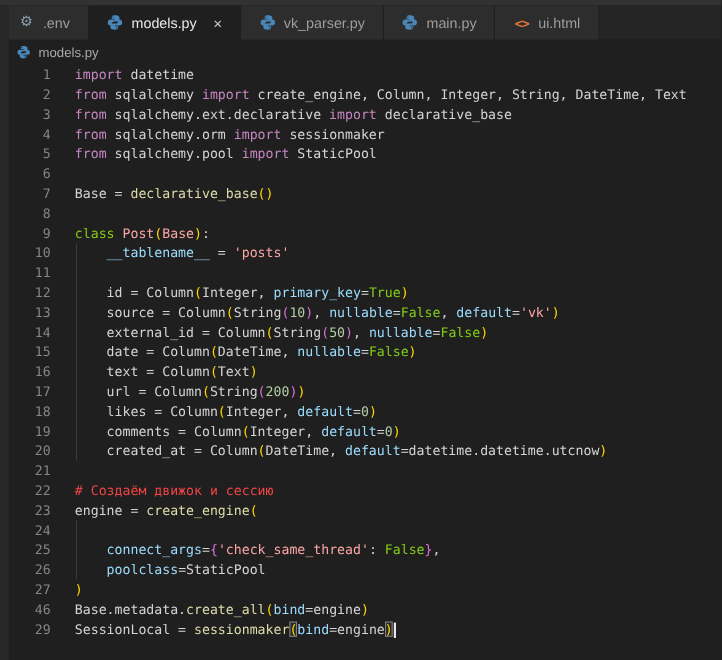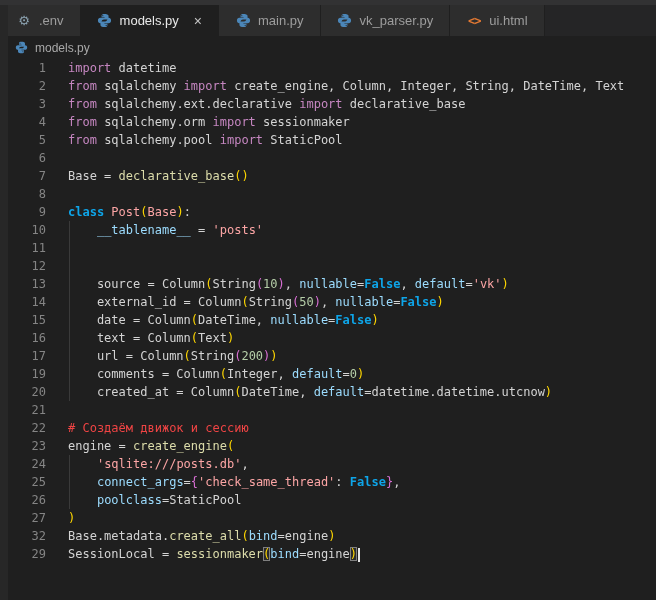--- a/index.html
+++ b/index.html
@@ -30,21 +30,21 @@
   .editor { position:relative; }
   .left-strip { position:absolute; left:0; top:5px; width:8px; height:595px; background:#272727; z-index:5; }
   .line { display:flex; height:18px; line-height:18px; font-size:12px; position:relative; white-space:pre; }
   .ln { width:46px; text-align:right; color:#858585; flex:none; user-select:none; }
   .code { padding-left:22px; color:#d4d4d4; }
   .line.guide::before {
     content:""; position:absolute; left:69px; top:0; height:18px;
     border-left:1px solid #3a3a3a;
   }
   .tk-kw   { color:#C586C0; }
-  .tk-kw2  { color:#0ea5e9;font-weight:bold; }
+  .tk-kw2  { color:#84cc16; }
   .tk-cls  { color:#fca5a5; }
   .tk-fn   { color:#DCDCAA; }
   .tk-str  { color:#fca5a5; }
   .tk-num  { color:#B5CEA8; }
   .tk-param{ color:#9CDCFE; }
   .tk-txt  { color:#D4D4D4; }
   .tk-cmt  { color:#ef4444; }
   .tk-b1   { color:#FFD700; }
   .tk-b2   { color:#DA70D6; }
   .tk-bm   { color:#FFD700; outline:1px solid #7f7f7f; outline-offset:-1px; background:#2a2a2a; }
@@ -72,30 +72,30 @@
     <span>models.py</span>
     <span class="close">×</span>
   </div>
   <div class="tab">
     <span class="tab-icon">
       <svg width="15" height="15" viewBox="0 0 16 16">
           <path fill="#4b86b8" d="M7.9 1c-1.9 0-3 .5-3 1.9v1.6h3.2v.6H3.6C2.1 5.1 1 6 1 8s1.1 2.9 2.5 2.9H5V9.3C5 8 6.1 7 7.4 7h3.1c1 0 1.8-.9 1.8-1.9V2.9C12.3 1.5 9.9 1 7.9 1zM6.2 2.2c.3 0 .6.3.6.6s-.3.6-.6.6-.6-.3-.6-.6.3-.6.6-.6z"></path>
           <path fill="#4b86b8" d="M8.1 15c1.9 0 3-.5 3-1.9v-1.6H7.9v-.6h4.5c1.5 0 2.6-.9 2.6-2.9s-1.1-2.9-2.5-2.9H11v1.6C11 8 9.9 9 8.6 9H5.5c-1 0-1.8.9-1.8 1.9v2.2C3.7 14.5 6.1 15 8.1 15zm1.7-1.2c-.3 0-.6-.3-.6-.6s.3-.6.6-.6.6.3.6.6-.3.6-.6.6z"></path>
         </svg>
     </span>
-    <span>main.py</span>
+    <span>vk_parser.py</span>
   </div>
   <div class="tab">
     <span class="tab-icon">
       <svg width="15" height="15" viewBox="0 0 16 16">
           <path fill="#4b86b8" d="M7.9 1c-1.9 0-3 .5-3 1.9v1.6h3.2v.6H3.6C2.1 5.1 1 6 1 8s1.1 2.9 2.5 2.9H5V9.3C5 8 6.1 7 7.4 7h3.1c1 0 1.8-.9 1.8-1.9V2.9C12.3 1.5 9.9 1 7.9 1zM6.2 2.2c.3 0 .6.3.6.6s-.3.6-.6.6-.6-.3-.6-.6.3-.6.6-.6z"></path>
           <path fill="#4b86b8" d="M8.1 15c1.9 0 3-.5 3-1.9v-1.6H7.9v-.6h4.5c1.5 0 2.6-.9 2.6-2.9s-1.1-2.9-2.5-2.9H11v1.6C11 8 9.9 9 8.6 9H5.5c-1 0-1.8.9-1.8 1.9v2.2C3.7 14.5 6.1 15 8.1 15zm1.7-1.2c-.3 0-.6-.3-.6-.6s.3-.6.6-.6.6.3.6.6-.3.6-.6.6z"></path>
         </svg>
     </span>
-    <span>vk_parser.py</span>
+    <span>main.py</span>
   </div>
   <div class="tab">
     <span class="tab-icon">
         <span class="html-glyph">&lt;&gt;</span>
       </span>
     <span>ui.html</span>
   </div>
 </div>
 
 <div class="breadcrumb">
@@ -114,33 +114,34 @@
       <div class="line"><span class="ln">2</span><span class="code"><span class="tk-kw">from</span><span class="tk-txt"> sqlalchemy </span><span class="tk-kw">import</span><span class="tk-txt"> create_engine, Column, Integer, String, DateTime, Text</span></span></div>
       <div class="line"><span class="ln">3</span><span class="code"><span class="tk-kw">from</span><span class="tk-txt"> sqlalchemy.ext.declarative </span><span class="tk-kw">import</span><span class="tk-txt"> declarative_base</span></span></div>
       <div class="line"><span class="ln">4</span><span class="code"><span class="tk-kw">from</span><span class="tk-txt"> sqlalchemy.orm </span><span class="tk-kw">import</span><span class="tk-txt"> sessionmaker</span></span></div>
       <div class="line"><span class="ln">5</span><span class="code"><span class="tk-kw">from</span><span class="tk-txt"> sqlalchemy.pool </span><span class="tk-kw">import</span><span class="tk-txt"> StaticPool</span></span></div>
       <div class="line"><span class="ln">6</span><span class="code"></span></div>
       <div class="line"><span class="ln">7</span><span class="code"><span class="tk-txt">Base = </span><span class="tk-fn">declarative_base</span><span class="tk-b1">()</span></span></div>
       <div class="line"><span class="ln">8</span><span class="code"></span></div>
       <div class="line"><span class="ln">9</span><span class="code"><span class="tk-kw2">class </span><span class="tk-cls">Post</span><span class="tk-b1">(</span><span class="tk-cls">Base</span><span class="tk-b1">)</span><span class="tk-txt">:</span></span></div>
       <div class="line guide"><span class="ln">10</span><span class="code"><span class="tk-txt">    </span><span class="tk-param">__tablename__</span><span class="tk-txt"> = </span><span class="tk-str">'posts'</span></span></div>
       <div class="line guide"><span class="ln">11</span><span class="code"></span></div>
-      <div class="line guide"><span class="ln">12</span></div>
+      <div class="line guide"><span class="ln">12</span><span class="code"><span class="tk-txt">    id = Column</span><span class="tk-b1">(</span><span class="tk-txt">Integer, </span><span class="tk-param">primary_key</span><span class="tk-txt">=</span><span class="tk-kw2">True</span><span class="tk-b1">)</span></span></div>
       <div class="line guide"><span class="ln">13</span><span class="code"><span class="tk-txt">    source = Column</span><span class="tk-b1">(</span><span class="tk-txt">String</span><span class="tk-b2">(</span><span class="tk-num">10</span><span class="tk-b2">)</span><span class="tk-txt">, </span><span class="tk-param">nullable</span><span class="tk-txt">=</span><span class="tk-kw2">False</span><span class="tk-txt">, </span><span class="tk-param">default</span><span class="tk-txt">=</span><span class="tk-str">'vk'</span><span class="tk-b1">)</span></span></div>
       <div class="line guide"><span class="ln">14</span><span class="code"><span class="tk-txt">    external_id = Column</span><span class="tk-b1">(</span><span class="tk-txt">String</span><span class="tk-b2">(</span><span class="tk-num">50</span><span class="tk-b2">)</span><span class="tk-txt">, </span><span class="tk-param">nullable</span><span class="tk-txt">=</span><span class="tk-kw2">False</span><span class="tk-b1">)</span></span></div>
       <div class="line guide"><span class="ln">15</span><span class="code"><span class="tk-txt">    date = Column</span><span class="tk-b1">(</span><span class="tk-txt">DateTime, </span><span class="tk-param">nullable</span><span class="tk-txt">=</span><span class="tk-kw2">False</span><span class="tk-b1">)</span></span></div>
       <div class="line guide"><span class="ln">16</span><span class="code"><span class="tk-txt">    text = Column</span><span class="tk-b1">(</span><span class="tk-txt">Text</span><span class="tk-b1">)</span></span></div>
       <div class="line guide"><span class="ln">17</span><span class="code"><span class="tk-txt">    url = Column</span><span class="tk-b1">(</span><span class="tk-txt">String</span><span class="tk-b2">(</span><span class="tk-num">200</span><span class="tk-b2">)</span><span class="tk-b1">)</span></span></div>
+      <div class="line guide"><span class="ln">18</span><span class="code"><span class="tk-txt">    likes = Column</span><span class="tk-b1">(</span><span class="tk-txt">Integer, </span><span class="tk-param">default</span><span class="tk-txt">=</span><span class="tk-num">0</span><span class="tk-b1">)</span></span></div>
       <div class="line guide"><span class="ln">19</span><span class="code"><span class="tk-txt">    comments = Column</span><span class="tk-b1">(</span><span class="tk-txt">Integer, </span><span class="tk-param">default</span><span class="tk-txt">=</span><span class="tk-num">0</span><span class="tk-b1">)</span></span></div>
       <div class="line guide"><span class="ln">20</span><span class="code"><span class="tk-txt">    created_at = Column</span><span class="tk-b1">(</span><span class="tk-txt">DateTime, </span><span class="tk-param">default</span><span class="tk-txt">=datetime.datetime.utcnow</span><span class="tk-b1">)</span></span></div>
       <div class="line"><span class="ln">21</span><span class="code"></span></div>
       <div class="line"><span class="ln">22</span><span class="code"><span class="tk-cmt"># Создаём движок и сессию</span></span></div>
       <div class="line"><span class="ln">23</span><span class="code"><span class="tk-txt">engine = </span><span class="tk-fn">create_engine</span><span class="tk-b1">(</span></span></div>
-      <div class="line guide"><span class="ln">24</span><span class="code"><span class="tk-txt">    </span><span class="tk-str">'sqlite:///posts.db'</span><span class="tk-txt">,</span></span></div>
+      <div class="line guide"><span class="ln">24</span></div>
       <div class="line guide"><span class="ln">25</span><span class="code"><span class="tk-txt">    </span><span class="tk-param">connect_args</span><span class="tk-txt">=</span><span class="tk-b2">{</span><span class="tk-str">'check_same_thread'</span><span class="tk-txt">: </span><span class="tk-kw2">False</span><span class="tk-b2">}</span><span class="tk-txt">,</span></span></div>
       <div class="line guide"><span class="ln">26</span><span class="code"><span class="tk-txt">    </span><span class="tk-param">poolclass</span><span class="tk-txt">=StaticPool</span></span></div>
       <div class="line"><span class="ln">27</span><span class="code"><span class="tk-b1">)</span></span></div>
-      <div class="line"><span class="ln">32</span><span class="code"><span class="tk-txt">Base.metadata.</span><span class="tk-fn">create_all</span><span class="tk-b1">(</span><span class="tk-param">bind</span><span class="tk-txt">=engine</span><span class="tk-b1">)</span></span></div>
+      <div class="line"><span class="ln">46</span><span class="code"><span class="tk-txt">Base.metadata.</span><span class="tk-fn">create_all</span><span class="tk-b1">(</span><span class="tk-param">bind</span><span class="tk-txt">=engine</span><span class="tk-b1">)</span></span></div>
       <div class="line"><span class="ln">29</span><span class="code"><span class="tk-txt">SessionLocal = </span><span class="tk-fn">sessionmaker</span><span class="tk-bm">(</span><span class="tk-param">bind</span><span class="tk-txt">=engine</span><span class="tk-bm">)</span><span class="caret"></span></span></div>
     </div>
 </div>
 
 <div class="left-strip"></div>
 
 </body></html>

